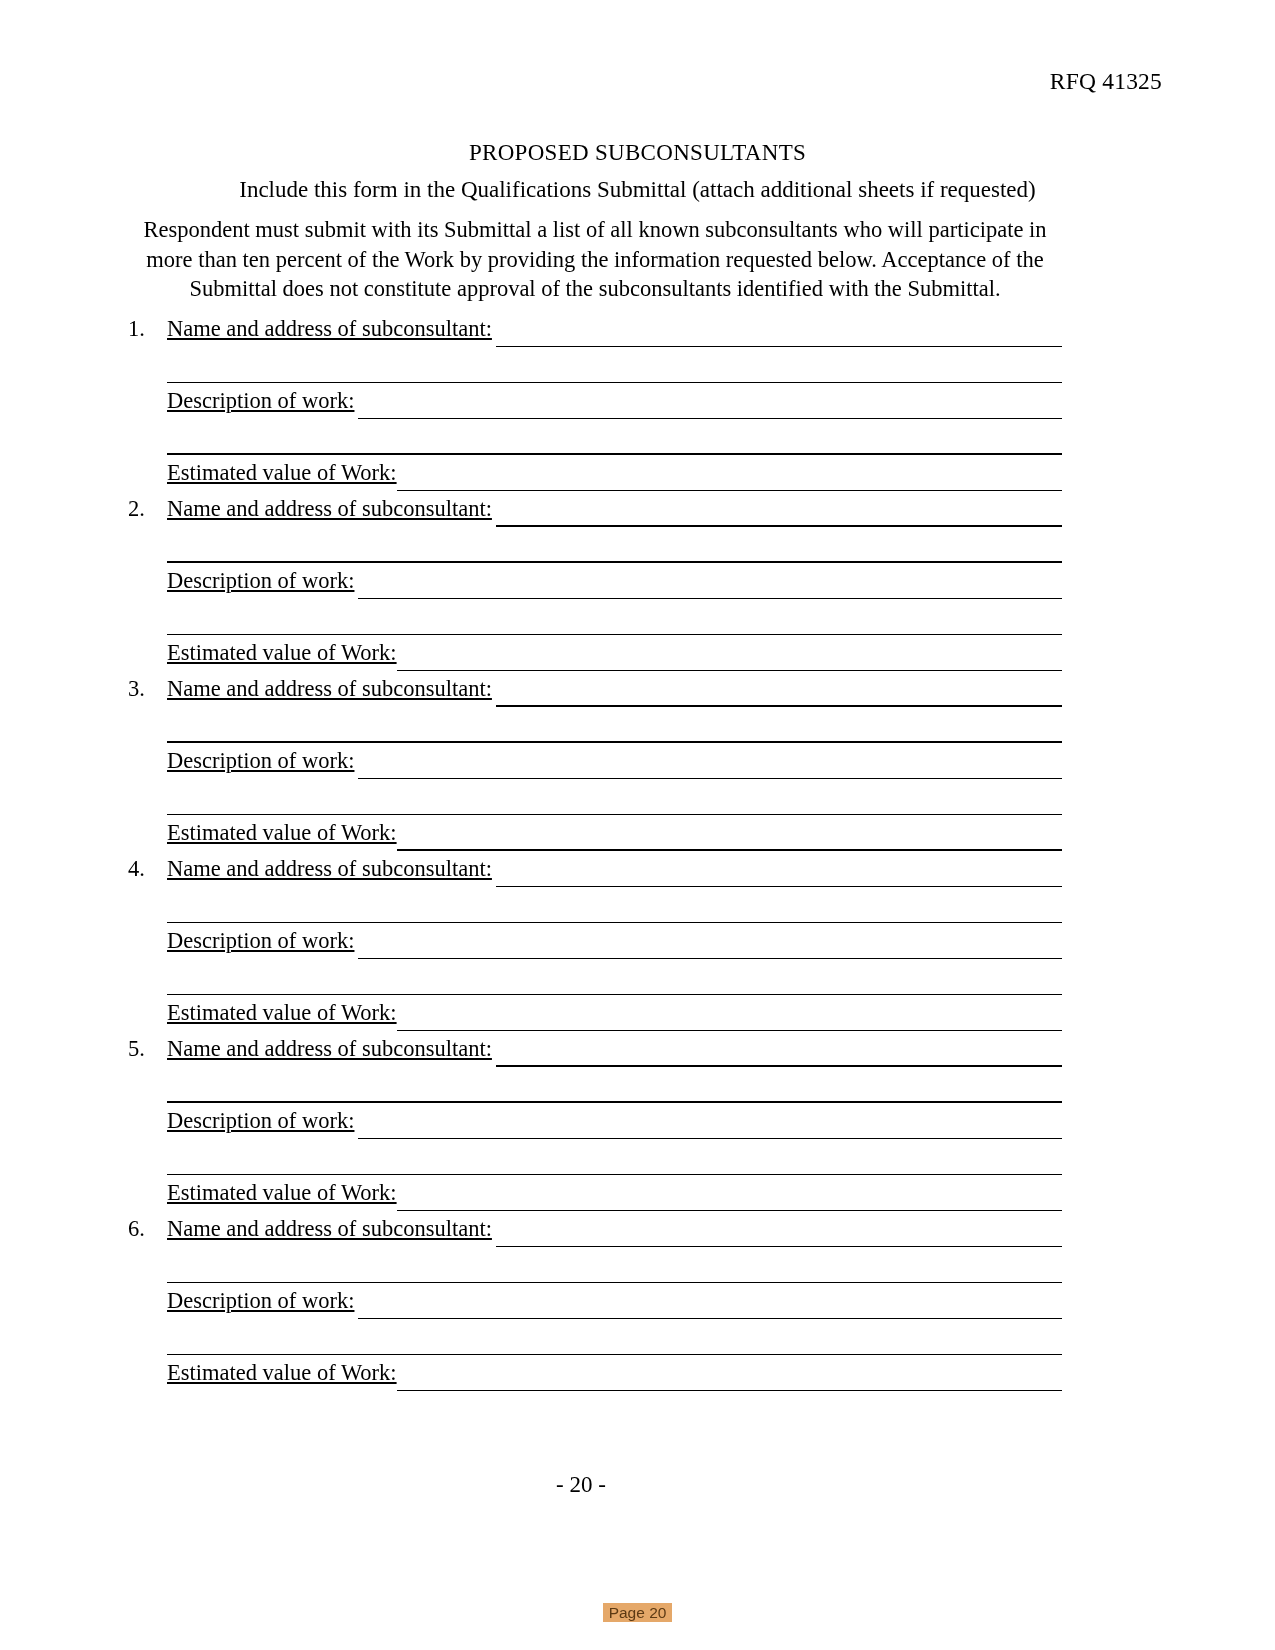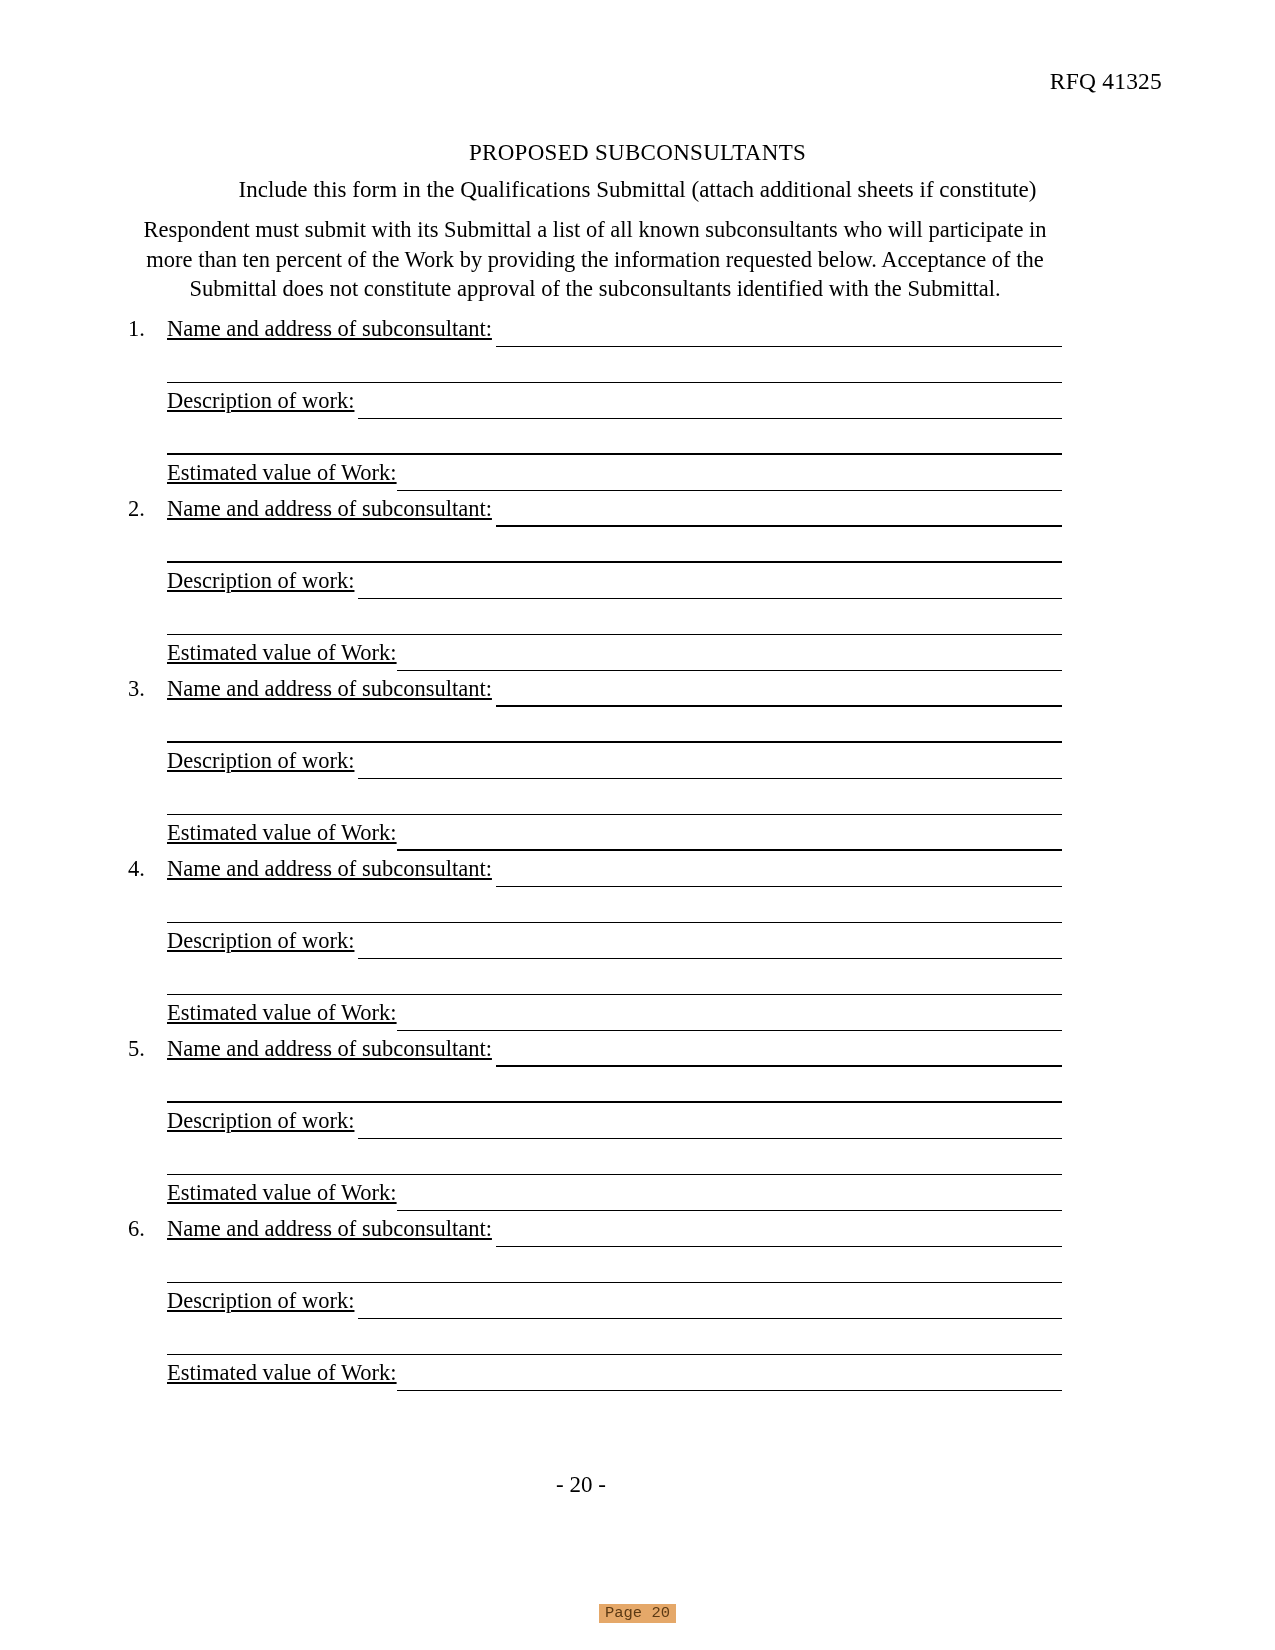--- a/index.html
+++ b/index.html
@@ -132,42 +132,41 @@
     text-align: center;
     font-family: "Liberation Sans", "DejaVu Sans", sans-serif;
   }
   .stamp-line1 {
     display: inline-block;
     background: #e5a869;
     color: #5c3a14;
     font-size: 15.5px;
     line-height: 19px;
     padding: 0 6px;
-    font-family: Liberation Mono, monospace;
   }
   .stamp-line2 {
     display: inline-block;
     background: #e5a869;
     color: #5c3a14;
     font-size: 16.5px;
     line-height: 20px;
     padding: 0 5px;
     margin-top: 0px;
   }
 </style>
 </head>
 <body>
 
 <div class="page">
 
   <div class="doc-header">RFQ 41325</div>
 
   <div class="doc-title">PROPOSED SUBCONSULTANTS</div>
 
-  <div class="doc-subtitle">Include this form in the Qualifications Submittal (attach additional sheets if constitute)</div>
+  <div class="doc-subtitle">Include this form in the Qualifications Submittal (attach additional sheets if requested)</div>
 
   <div class="intro">Respondent must submit with its Submittal a list of all known subconsultants who will participate in more than ten percent of the Work by providing the information requested below. Acceptance of the Submittal does not constitute approval of the subconsultants identified with the Submittal.</div>
 
   <div class="items" id="items-container">
       <div class="item">
         <div class="row">
           <div class="num">1.</div>
           <div class="labelcell">Name and address of subconsultant:</div>
           <div class="fill"></div>
         </div>

